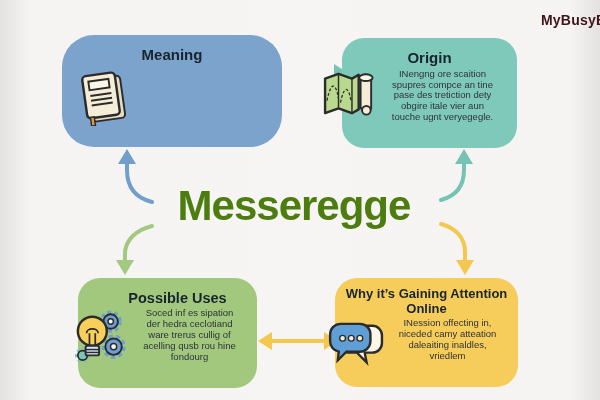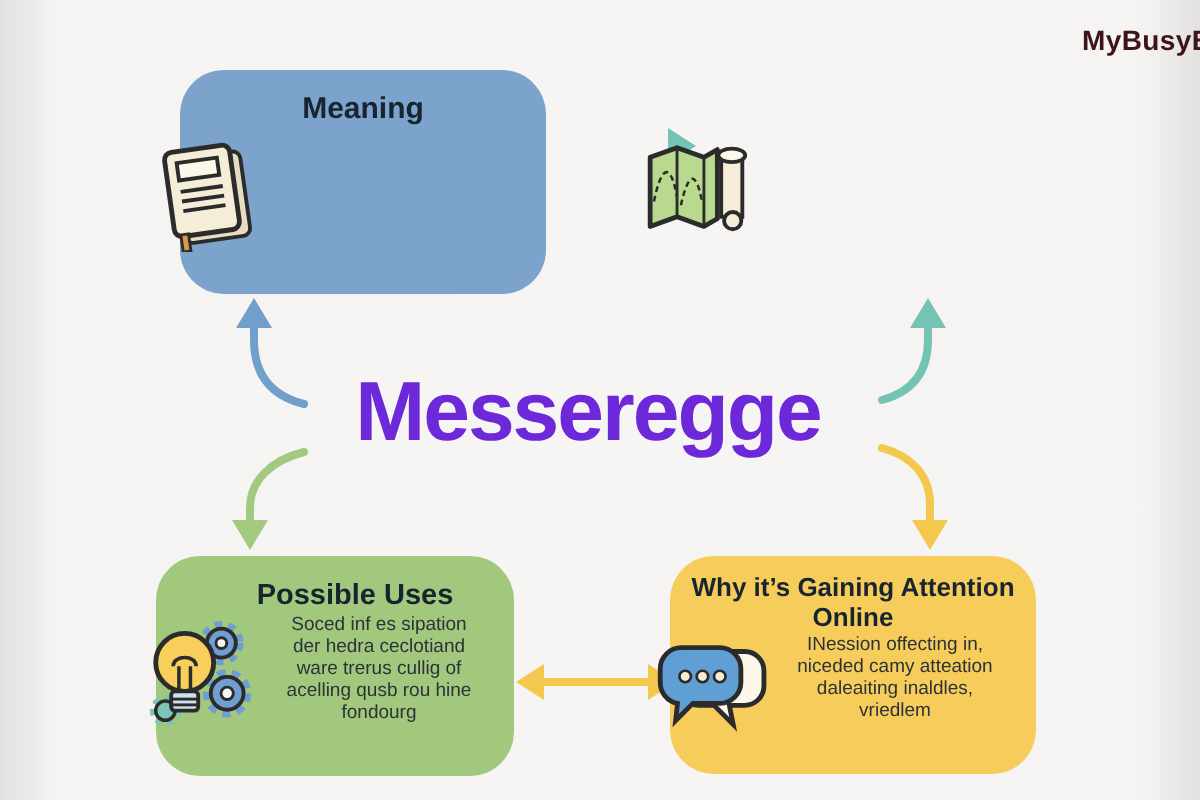--- a/index.html
+++ b/index.html
@@ -9,35 +9,35 @@
     background:linear-gradient(90deg,#e3e2e0 0%,#f5f4f2 5%,#f6f5f3 50%,#f5f4f2 95%,#e3e2e0 100%);
   }
   .canvas{position:absolute;inset:0;}
   .watermark{
     position:absolute;top:12px;left:541px;width:70px;
     font-size:14px;font-weight:bold;color:#3f1418;letter-spacing:0.2px;
     white-space:nowrap;overflow:hidden;
   }
   .center-title{
     position:absolute;left:0;right:12px;top:182px;text-align:center;
-    font-size:42px;font-weight:800;color:#6d28d9;letter-spacing:-1px;
+    font-size:42px;font-weight:800;color:#4d7c0f;letter-spacing:-1px;
   }
   .box{
     position:absolute;border-radius:22px;box-sizing:border-box;
     color:#222a33;
   }
   .box .heading{
     text-align:center;font-weight:bold;color:#18242f;
     white-space:pre-line;line-height:1.12;
   }
   .box .body-text{
     text-align:center;white-space:pre-line;line-height:1.14;
     color:#2d3239;font-size:9.5px;margin-top:2px;
   }
-  #box-meaning{left:90px;top:35px;width:183px;height:112px;}
+  #box-meaning{left:62px;top:35px;width:220px;height:112px;border-radius:32px;}
   #box-meaning .heading{margin-top:12px;font-size:15px;}
   #box-meaning .body-text{padding-left:44px;padding-right:6px;}
   #box-origin{left:342px;top:38px;width:175px;height:110px;}
   #box-origin .heading{margin-top:12px;font-size:15px;}
   #box-origin .body-text{padding-left:30px;padding-right:4px;}
   #box-uses{left:78px;top:278px;width:179px;height:110px;}
   #box-uses .heading{margin-top:12px;font-size:14.5px;padding-left:20px;}
   #box-uses .body-text{padding-left:48px;padding-right:4px;}
   #box-attention{left:335px;top:278px;width:183px;height:109px;}
   #box-attention .heading{margin-top:9px;font-size:13px;}
@@ -90,20 +90,28 @@
   </svg>
 
   <div class="watermark">MyBusyB</div>
 
   <div class="center-title">Messeregge</div>
 
   <div class="box" id="box-meaning" style="background: rgb(123, 163, 203);">
     <div class="heading">Meaning</div>
   </div>
 
+  <div class="box" id="box-origin" style="background: rgb(127, 201, 187);">
+    <div class="heading">Origin</div>
+    <div class="body-text">INengng ore scaition
+spupres compce an tine
+pase des tretiction dety
+obgire itale vier aun
+touche ugnt veryegegle.</div>
+  </div>
 
   <div class="box" id="box-uses" style="background: rgb(162, 200, 126);">
     <div class="heading">Possible Uses</div>
     <div class="body-text">Soced inf es sipation
 der hedra ceclotiand
 ware trerus cullig of
 acelling qusb rou hine
 fondourg</div>
   </div>
 

